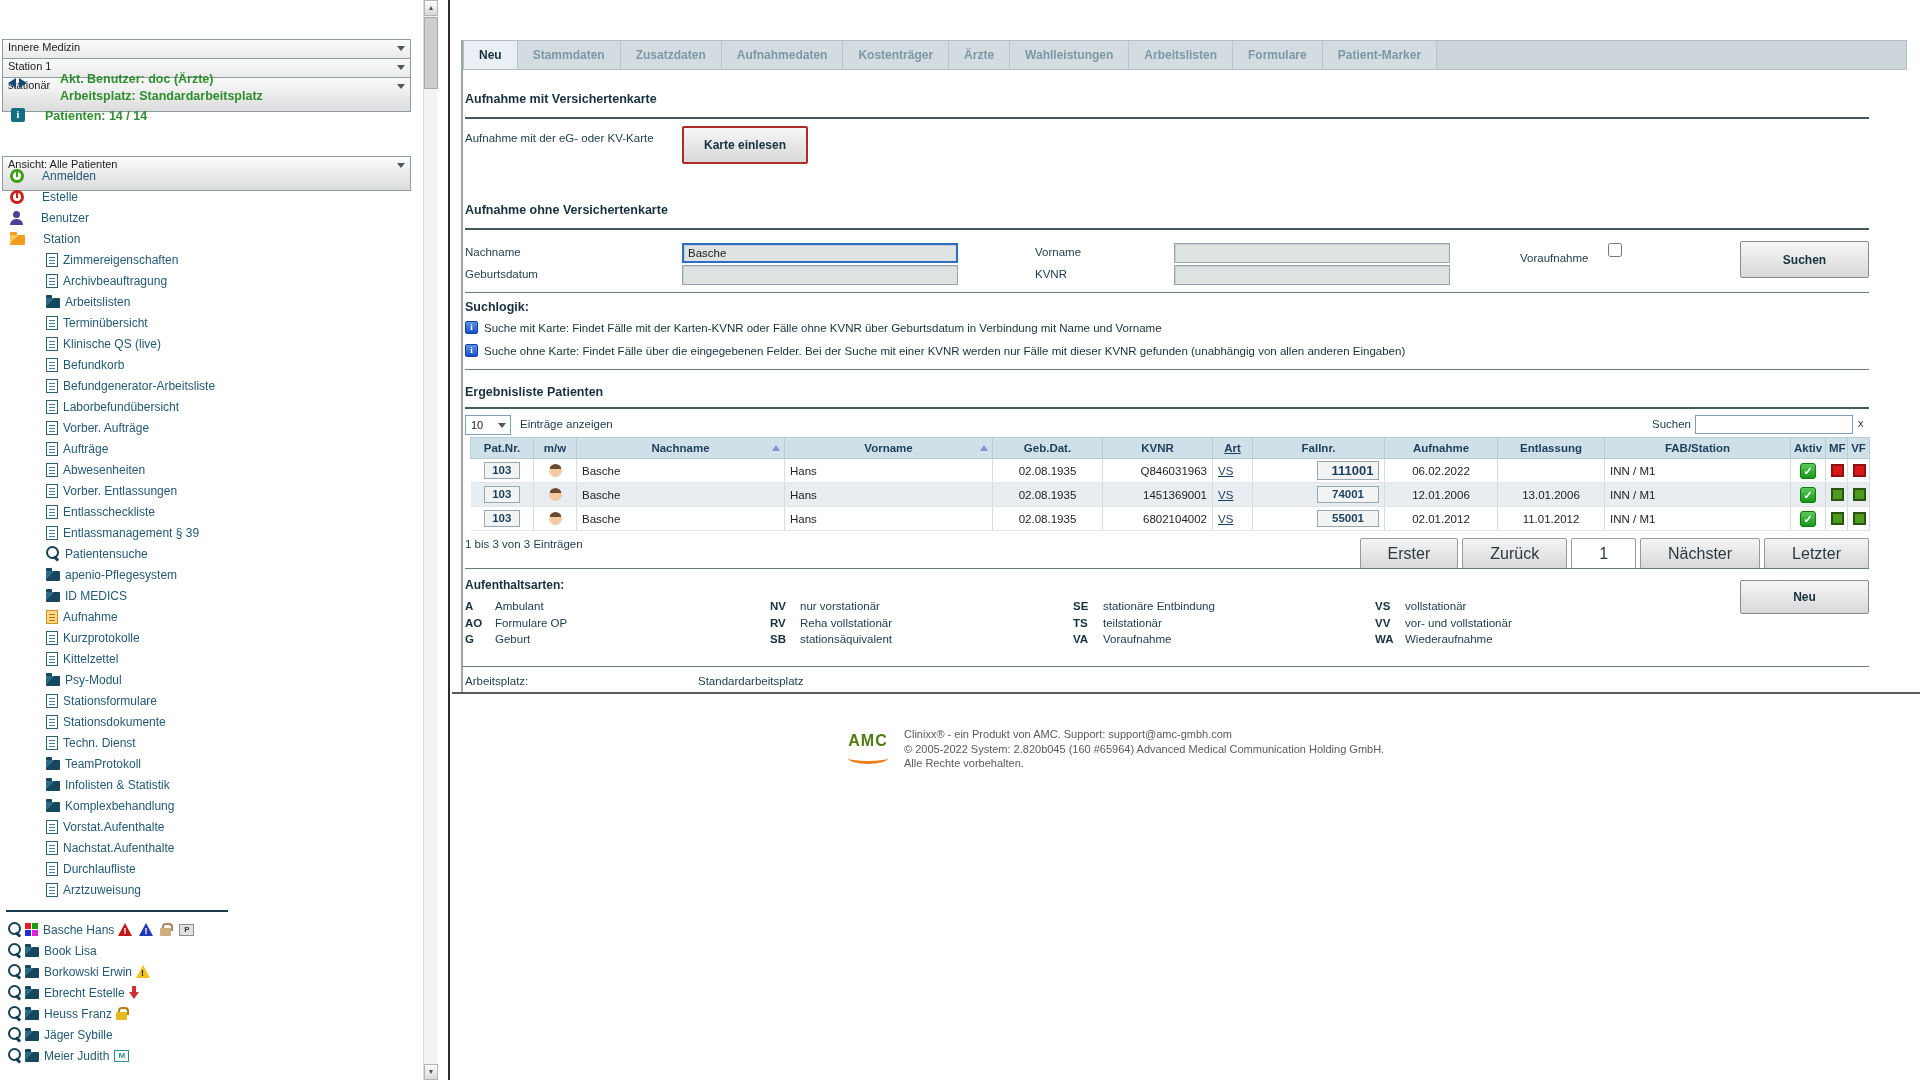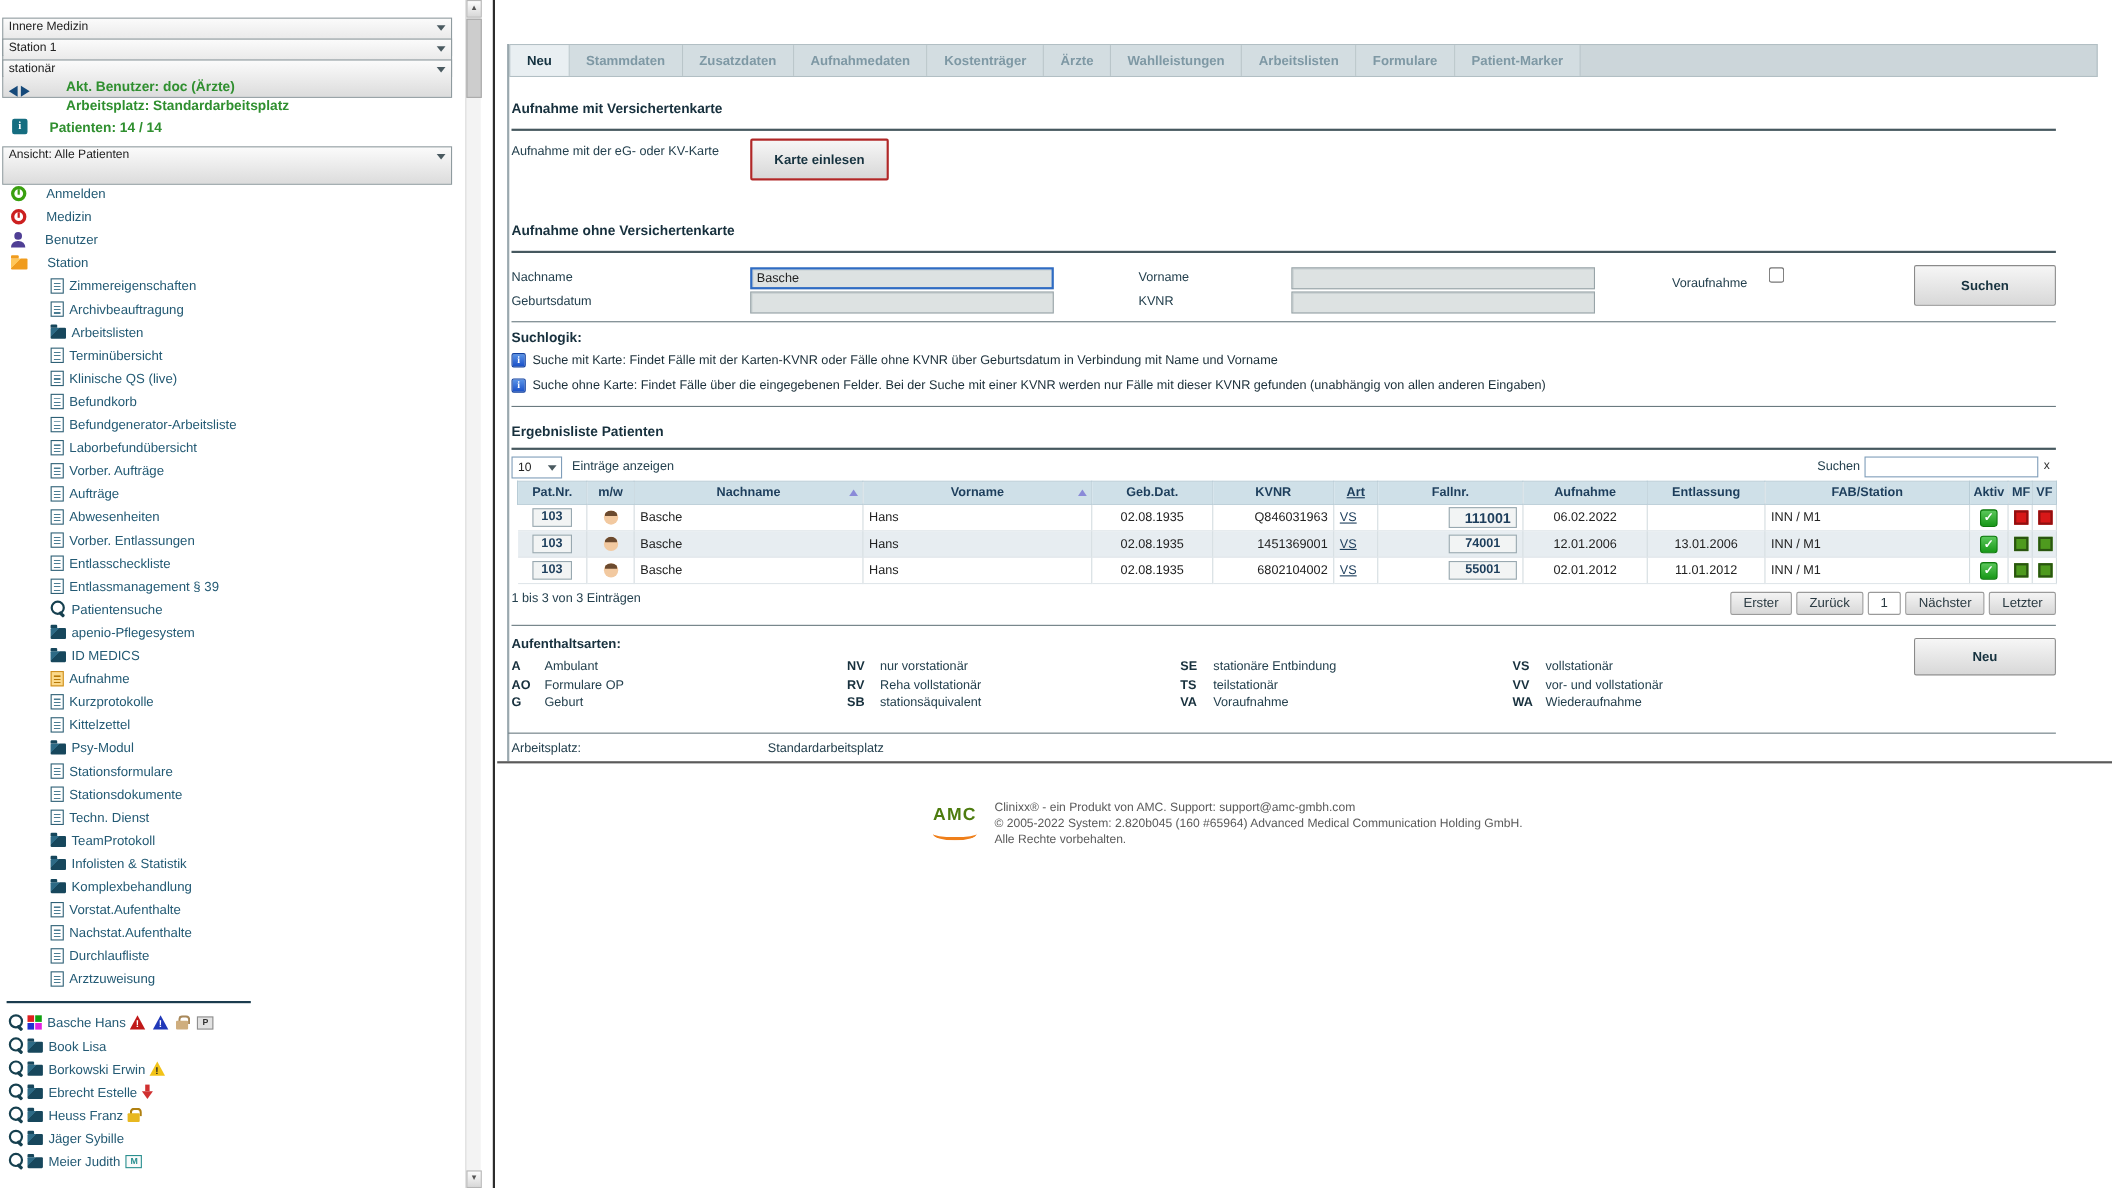--- a/index.html
+++ b/index.html
@@ -1,21 +1,21 @@
 <!DOCTYPE html>
 <html><head>
 <meta charset="utf-8">
 <style>
   * { box-sizing: border-box; margin: 0; padding: 0; }
   html,body { width:1920px; height:1080px; background:#fff; font-family:"Liberation Sans", sans-serif; overflow:hidden; }
   #app { position:relative; width:1920px; height:1080px; background:#fff; }
 
   
   #sidebar { position:absolute; left:0; top:0; width:423px; height:1080px; background:#fff; }
-  .dd { position:absolute; left:2px; width:409px; height:35px; background:linear-gradient(#fbfbfb,#dcdcdc); border:1px solid #8f9b9f; font-size:11px; color:#222; line-height:15px; padding:0 16px 0 5px; cursor:pointer; }
+  .dd { position:absolute; left:2px; width:409px; height:35px; background:linear-gradient(#fbfbfb,#dcdcdc); border:1px solid #8f9b9f; font-size:11px; color:#222; line-height:15px; padding:0 16px 0 5px; cursor:pointer;margin-top:23px; }
   .dd .chev { position:absolute; right:5px; top:6px; width:0; height:0; border-left:4px solid transparent; border-right:4px solid transparent; border-top:5px solid #4a5a60; }
   .userblock { position:absolute; left:60px; top:71px; font-size:12.5px; font-weight:bold; color:#2f8f2f; line-height:17px; }
   .i-arrows { position:absolute; left:8px; top:78px; width:22px; height:11px; }
   .i-arrows::before { content:""; position:absolute; left:0; top:0; border-top:5px solid transparent; border-bottom:5px solid transparent; border-right:8px solid #15497a; }
   .i-arrows::after { content:""; position:absolute; right:3px; top:0; border-top:5px solid transparent; border-bottom:5px solid transparent; border-left:8px solid #15497a; }
   .i-info-teal { position:absolute; left:11px; top:108px; width:14px; height:14px; background:#156d80; border-radius:2px; color:#fff; font-weight:bold; font-size:10px; text-align:center; line-height:14px; font-family:"Liberation Serif",serif; }
   .patcount { position:absolute; left:45px; top:109px; font-size:12.5px; font-weight:bold; color:#2f8f2f; }
 
   #menu { position:absolute; left:0; top:165px; width:423px; }
   .mi { display:flex; align-items:center; height:21px; padding-left:10px; font-size:12px; color:#235a74; cursor:pointer; white-space:nowrap; }
@@ -126,21 +126,21 @@
   .cellbtn.big { font-size:13px; height:19px; line-height:17px;padding-left:13px; }
   .i-face { display:inline-block; width:13px; height:13px; background:#f2c9a0; border-radius:50%; position:relative; overflow:hidden; vertical-align:middle; }
   .i-face::before { content:""; position:absolute; top:0; left:1px; right:1px; height:5px; background:#6b4a2f; border-radius:50% 50% 0 0; }
   .i-check { display:inline-block; width:16px; height:16px; background:linear-gradient(#5cc85c,#189818); border:1px solid #0e7a0e; border-radius:3px; color:#fff; font-size:11px; font-weight:bold; line-height:14px; text-align:center; vertical-align:middle; }
   .sq { display:inline-block; width:13px; height:13px; vertical-align:middle; }
   .sq.red { background:#d81818; border:2px solid #901010; }
   .sq.green { background:#4e9a1e; border:2px solid #2a5510; }
 
   #page-info { position:absolute; left:13px; top:538px; font-size:11.5px; color:#24404e; }
   #pager { position:absolute; right:51px; top:538px; display:flex; gap:4px; }
-  .pbtn { height:21px; padding:0 11px; background:linear-gradient(#f4f4f4,#d8d8d8); border:1px solid #9a9a9a; border-radius:2px; font-size:12px; color:#2a3a42; line-height:19px; cursor:pointer; }
+  .pbtn { height:31px; padding:0 27px; background:linear-gradient(#f4f4f4,#d8d8d8); border:1px solid #9a9a9a; border-radius:2px; font-size:16px; color:#2a3a42; line-height:19px; cursor:pointer; }
   .pbtn.cur { background:#fff; }
 
   #legend-title { left:13px; top:578px; font-weight:bold; color:#17303d; font-size:12px; }
   .legcol { position:absolute; top:598px; font-size:11.5px; color:#24404e; line-height:16.5px; }
   .legrow { display:flex; }
   .legrow b { width:30px; color:#17303d; }
 
   #status-label { left:13px; top:675px; }
   #status-value { left:246px; top:675px; }
   #bottom-line { position:absolute; left:0; top:692px; width:1468px; height:2px; background:#5a5a5a; }
@@ -170,21 +170,21 @@
 
     <div class="dd" style="top:133px"><span>Ansicht: Alle Patienten</span><span class="chev"></span></div>
 
     <div id="menu">
       <div class="mi">
           <span class="ic i-power on"></span>
           <span class="ml">Anmelden</span>
         </div>
       <div class="mi">
           <span class="ic i-power off"></span>
-          <span class="ml">Medizin</span>
+          <span class="ml">Estelle</span>
         </div>
       <div class="mi">
           <span class="ic i-user"></span>
           <span class="ml">Benutzer</span>
         </div>
       <div class="mi">
           <span class="ic i-folder-orange"></span>
           <span class="ml">Station</span>
         </div>
       <div class="mi sub">

